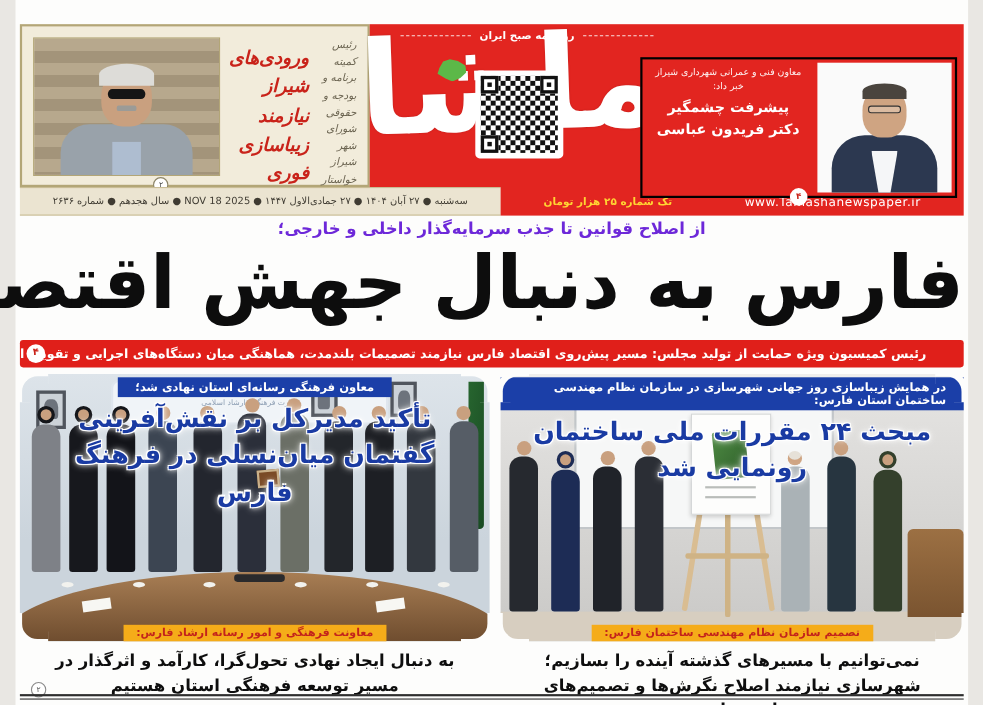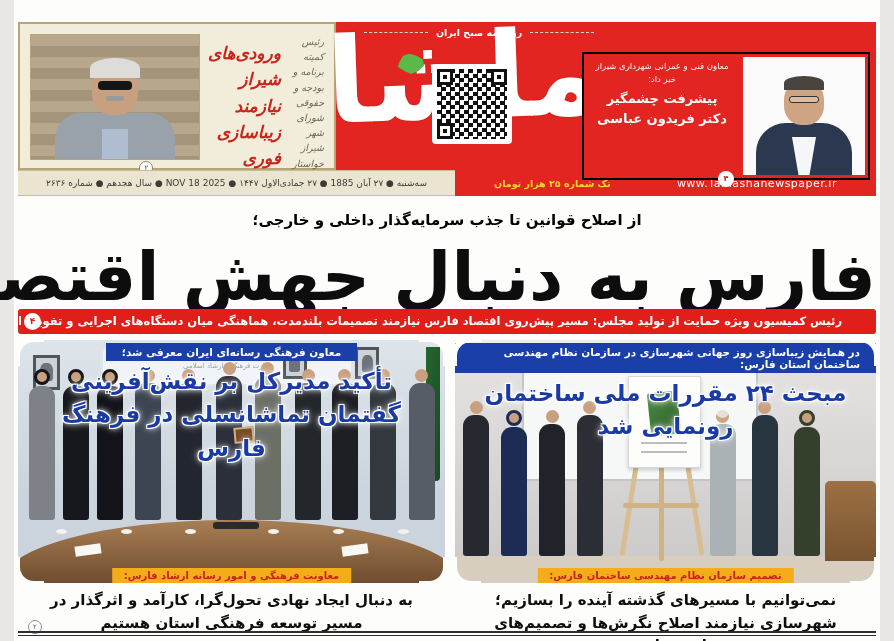--- a/index.html
+++ b/index.html
@@ -73,21 +73,21 @@
   .date-beige{position:absolute;left:4px;top:170px;width:437px;height:26px;background:#ebe4d1;
     border-top:1px solid #c9bd96;border-bottom:1px solid #c9bd96;box-sizing:border-box;
     font-size:9px;color:#3f3b32;text-align:center;line-height:24px;}
   .date-red{position:absolute;left:441px;top:170px;width:421px;height:26px;background:#e22520;
     display:flex;direction:ltr;align-items:center;justify-content:center;gap:66px;}
   .price{color:#ffd633;font-size:9.5px;font-weight:bold;}
   .website{color:#fff;font-size:11px;letter-spacing:.5px;text-decoration:none;}
 
   
   .lead{position:absolute;left:4px;top:199px;width:858px;text-align:center;}
-  .lead-kicker{margin:12px;font-size:15px;font-weight:bold;color:#000000;}
+  .lead-kicker{margin:0;font-size:15px;font-weight:bold;color:#6d28d9;}
   .lead-headline{margin:4px 0 0;font-size:67px;font-weight:bold;color:#0d0d0d;line-height:1.1;
     white-space:nowrap;letter-spacing:-1px;}
 
   
   .ticker{position:absolute;left:4px;top:309px;width:858px;height:25px;background:#e01f1a;
     border-radius:3px;box-sizing:border-box;}
   .ticker p{margin:0;color:#fff;font-size:11.5px;font-weight:bold;text-align:center;line-height:25px;
     padding:0 34px;white-space:nowrap;overflow:hidden;}
   .ticker-pg{position:absolute;left:6px;top:4px;width:17px;height:17px;border-radius:50%;background:#fff;
     color:#c9231a;font-size:9px;font-weight:bold;line-height:17px;text-align:center;}
@@ -220,21 +220,21 @@
           </div>
         <div class="pr-head">
           <span class="pr-hair"></span>
           <span class="pr-glasses"></span>
         </div>
       </div>
       <span class="promo-pg">۴</span>
     </section>
   </header>
 
-  <div class="date-beige">سه‌شنبه ● ۲۷ آبان 1885 ● ۲۷ جمادی‌الاول ۱۴۴۷ ● 2025 NOV 18 ● سال هجدهم ● شماره ۲۶۳۶</div>
+  <div class="date-beige">سه‌شنبه ● ۲۷ آبان ۱۴۰۴ ● ۲۷ جمادی‌الاول ۱۴۴۷ ● 2025 NOV 18 ● سال هجدهم ● شماره ۲۶۳۶</div>
   <div class="date-red">
     <span class="price">تک شماره ۲۵ هزار تومان</span>
     <a class="website">www.Tamashanewspaper.ir</a>
   </div>
 
   <div class="lead">
     <p class="lead-kicker">از اصلاح قوانین تا جذب سرمایه‌گذار داخلی و خارجی؛</p>
     <h1 class="lead-headline">فارس به دنبال جهش اقتصادی</h1>
   </div>
 
@@ -302,22 +302,22 @@
         <span class="cup" style="left:26%"></span>
         <span class="cup" style="left:40%"></span>
         <span class="cup" style="left:58%"></span>
         <span class="cup" style="left:72%"></span>
         <span class="cup" style="left:86%"></span>
         <span class="sl-dev"></span>
         <span class="sl-paper" style="left:16%"></span>
         <span class="sl-paper" style="left:74%"></span>
       </div>
     </div>
-    <div class="story-label">معاون فرهنگی رسانه‌ای ایران معرفی شد؛</div>
-    <h2 class="story-headline">تأکید مدیرکل بر نقش‌آفرینی گفتمان تماشا‌نسلی در فرهنگ فارس</h2>
+    <div class="story-label">معاون فرهنگی رسانه‌ای استان نهادی شد؛</div>
+    <h2 class="story-headline">تأکید مدیرکل بر نقش‌آفرینی گفتمان میان‌نسلی در فرهنگ فارس</h2>
     <div class="cap-label">معاونت فرهنگی و امور رسانه ارشاد فارس:</div>
     <span class="br tl"></span>
     <span class="br tr"></span>
     <span class="br bl"></span>
     <span class="br brr"></span>
   </section>
 
   <section class="panel panel-right">
     <div class="photo scene-right">
       <div class="sr-ceil"></div>

